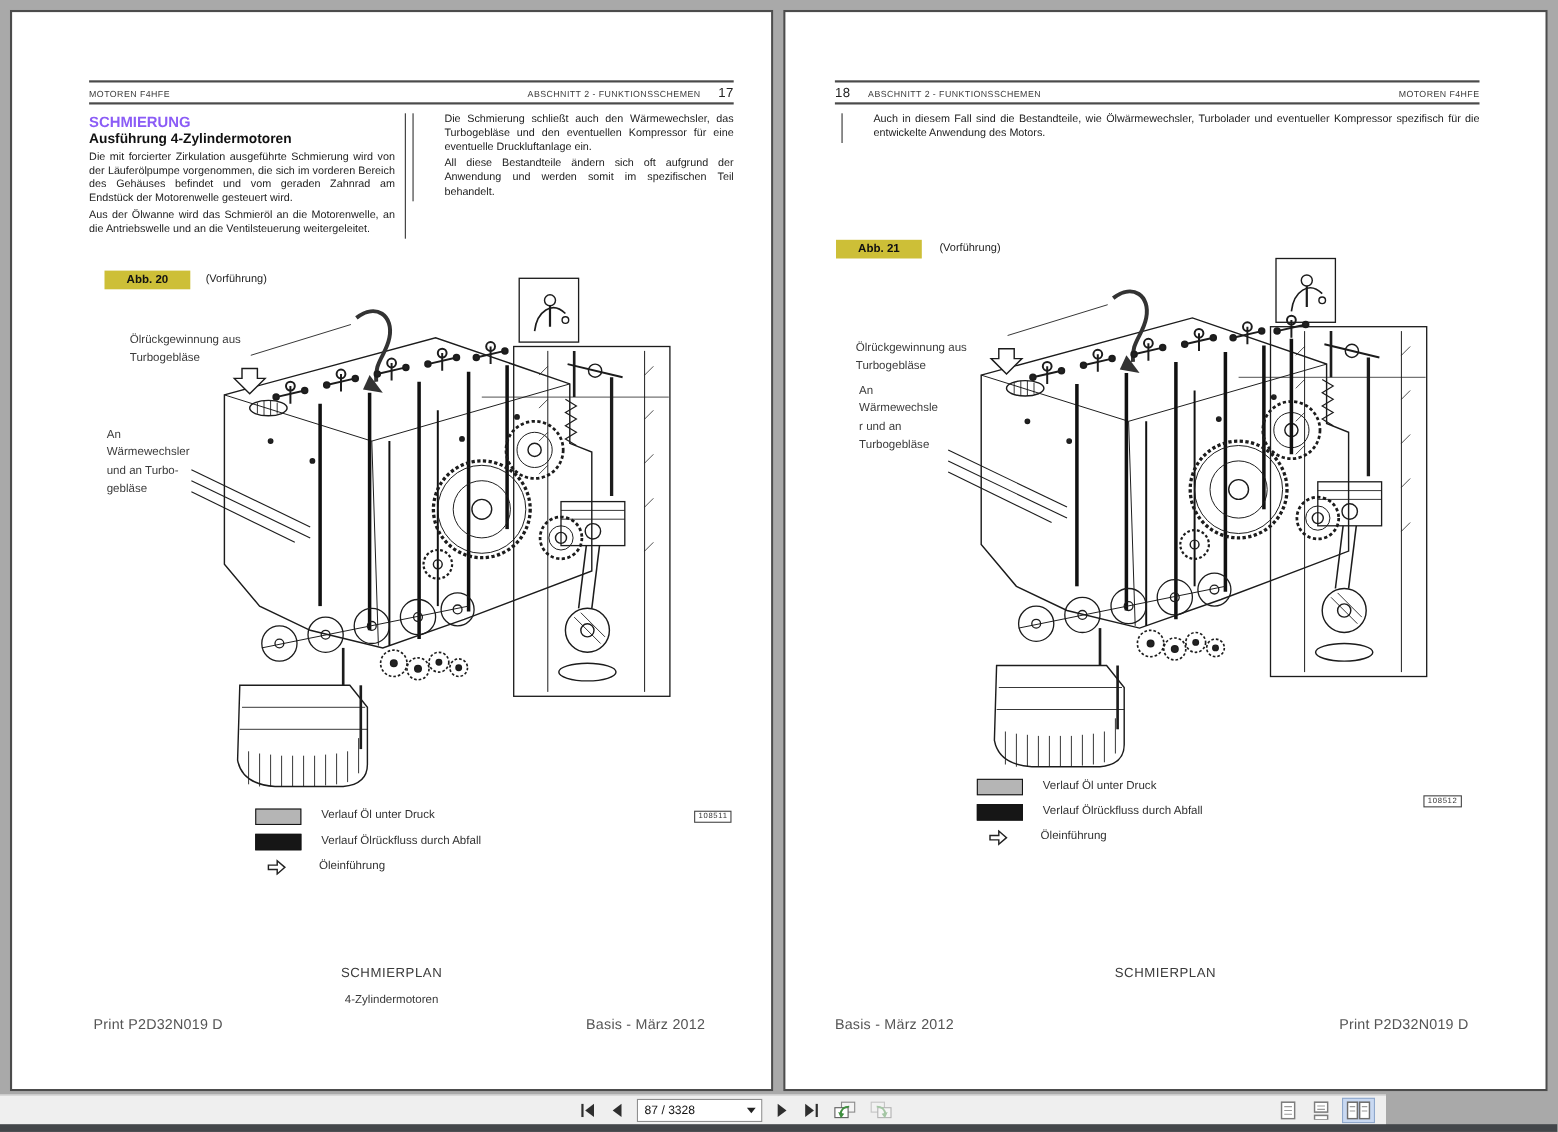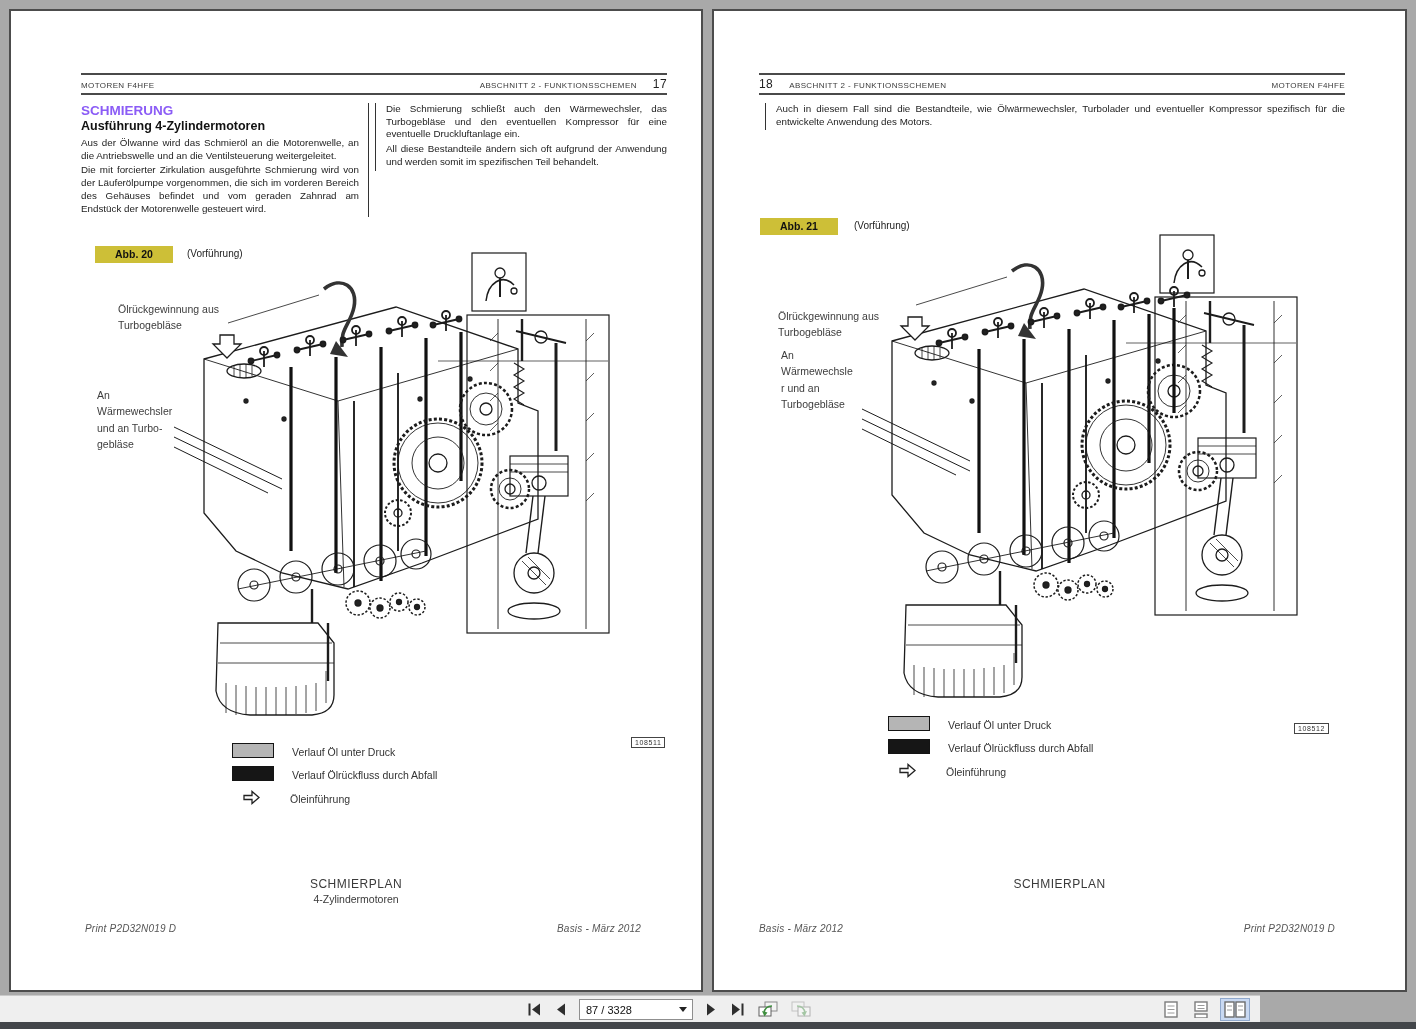--- a/index.html
+++ b/index.html
@@ -11,48 +11,48 @@
   #page-right{left:712px;width:691px;}
 
   .hdr-rule{position:absolute;left:70px;width:586px;height:2px;background:#4a4a4a;}
   .hdr-row{position:absolute;left:70px;width:586px;top:66px;display:flex;justify-content:space-between;align-items:baseline;font-size:8px;letter-spacing:.4px;color:#3a3a3a;}
   .hdr-row .pgnum{font-size:12px;color:#222;margin-left:16px;}
   .hdr-left-group{display:flex;align-items:baseline;}
   .hdr-left-group .pgnum{margin-left:0;margin-right:16px;}
 
   .cols{position:absolute;left:70px;width:586px;top:92px;display:flex;align-items:flex-start;}
   .col1{width:278px;padding-right:9px;border-right:1.5px solid #333;}
-  .col2{margin-left:6px;padding-left:10px;border-left:1.5px solid #333;flex:1;}
+  .col2{margin-left:6px;padding-left:28px;border-left:1.5px solid #333;flex:1;}
   .h1{font-size:13.5px;font-weight:bold;color:#8b5cf6;margin:0 0 1px 0;}
   .h2{font-size:12.5px;font-weight:bold;color:#111;margin:0 0 4px 0;}
   .para{font-size:9.8px;line-height:1.3;color:#222;text-align:justify;margin:0 0 2px 0;}
 
   .figchip{position:absolute;width:78px;height:17px;background:#cdbf37;color:#111;
            font-size:10.5px;font-weight:bold;text-align:center;line-height:17px;}
   .figcap{position:absolute;font-size:10px;color:#222;}
 
   .diagram{position:absolute;}
   .dlabel{position:absolute;font-size:10.5px;line-height:1.55;color:#3c3c3c;white-space:pre-line;}
 
   .legend{position:absolute;}
-  .lrow{display:flex;align-items:flex-end;height:23px;}
+  .lrow{display:flex;align-items:flex-start;height:23px;}
   .lrow.tight{height:24px;}
   .swatch{width:40px;height:13px;border:1.5px solid #141414;margin-right:18px;}
   .swatch.gray{background:#b5b5b5;}
   .swatch.black{background:#161616;}
   .larrow{width:40px;display:flex;justify-content:center;margin-right:18px;}
   .ltext{font-size:10.5px;color:#333;}
 
   .codebox{position:absolute;border:1px solid #444;font-size:7px;letter-spacing:.6px;color:#333;padding:1px 3px;background:#fff;}
 
   .plan{position:absolute;left:0;width:100%;text-align:center;color:#3a3a3a;}
   .plan .t1{font-size:12px;letter-spacing:.5px;}
-  .plan .t2{font-size:10.5px;margin-top:2px;}
-
-  .pfoot{position:absolute;top:912px;font-size:10px;color:#555;letter-spacing:.2px;font-style:italic;}
+  .plan .t2{font-size:10.5px;margin-top:12px;}
+
+  .pfoot{position:absolute;top:912px;font-size:13px;color:#555;letter-spacing:.2px;}
 
   
   #toolbar{position:absolute;left:0;top:995px;width:1260px;height:27px;background:#efefef;border-top:1px solid #c9c9c9;}
   #nav-group{position:absolute;left:525px;top:3px;display:flex;align-items:center;gap:9px;height:21px;}
   .tbtn{width:18px;height:16px;display:flex;align-items:center;justify-content:center;cursor:pointer;}
   #page-box{display:flex;align-items:center;width:112px;height:19px;background:#fff;border:1px solid #8f8f8f;}
   #page-box input{flex:1;border:none;outline:none;font-size:11px;font-family:"Liberation Sans",sans-serif;padding:0 0 0 6px;color:#111;background:transparent;width:80px;}
   .caret{width:0;height:0;border-left:4px solid transparent;border-right:4px solid transparent;border-top:5px solid #222;margin-right:5px;cursor:pointer;}
   #view-group{position:absolute;right:10px;top:2px;display:flex;align-items:center;gap:8px;height:22px;}
   .vbtn{padding:2px 3px;border:1px solid transparent;display:flex;align-items:center;justify-content:center;cursor:pointer;}
@@ -72,22 +72,22 @@
         <span>ABSCHNITT 2 - FUNKTIONSSCHEMEN</span>
         <span class="pgnum">17</span>
       </span>
     </div>
     <div class="hdr-rule" style="top:82px;"></div>
 
     <div class="cols">
       <div class="col1">
         <div class="h1">SCHMIERUNG</div>
         <div class="h2">Ausführung 4-Zylindermotoren</div>
+        <p class="para">Die mit forcierter Zirkulation ausgeführte Schmierung wird von der Läuferölpumpe vorgenommen, die sich im vorderen Bereich des Gehäuses befindet und vom geraden Zahnrad am Endstück der Motorenwelle gesteuert wird.</p>
         <p class="para">Aus der Ölwanne wird das Schmieröl an die Motorenwelle, an die Antriebswelle und an die Ventilsteuerung weitergeleitet.</p>
-        <p class="para">Die mit forcierter Zirkulation ausgeführte Schmierung wird von der Läuferölpumpe vorgenommen, die sich im vorderen Bereich des Gehäuses befindet und vom geraden Zahnrad am Endstück der Motorenwelle gesteuert wird.</p>
       </div>
       <div class="col2">
         <p class="para">Die Schmierung schließt auch den Wärmewechsler, das Turbogebläse und den eventuellen Kompressor für eine eventuelle Druckluftanlage ein.</p>
         <p class="para">All diese Bestandteile ändern sich oft aufgrund der Anwendung und werden somit im spezifischen Teil behandelt.</p>
       </div>
     </div>
 
     <div class="figchip" style="left:84px;top:235px;">Abb. 20</div>
     <div class="figcap" style="left:176px;top:237px;">(Vorführung)</div>
 

